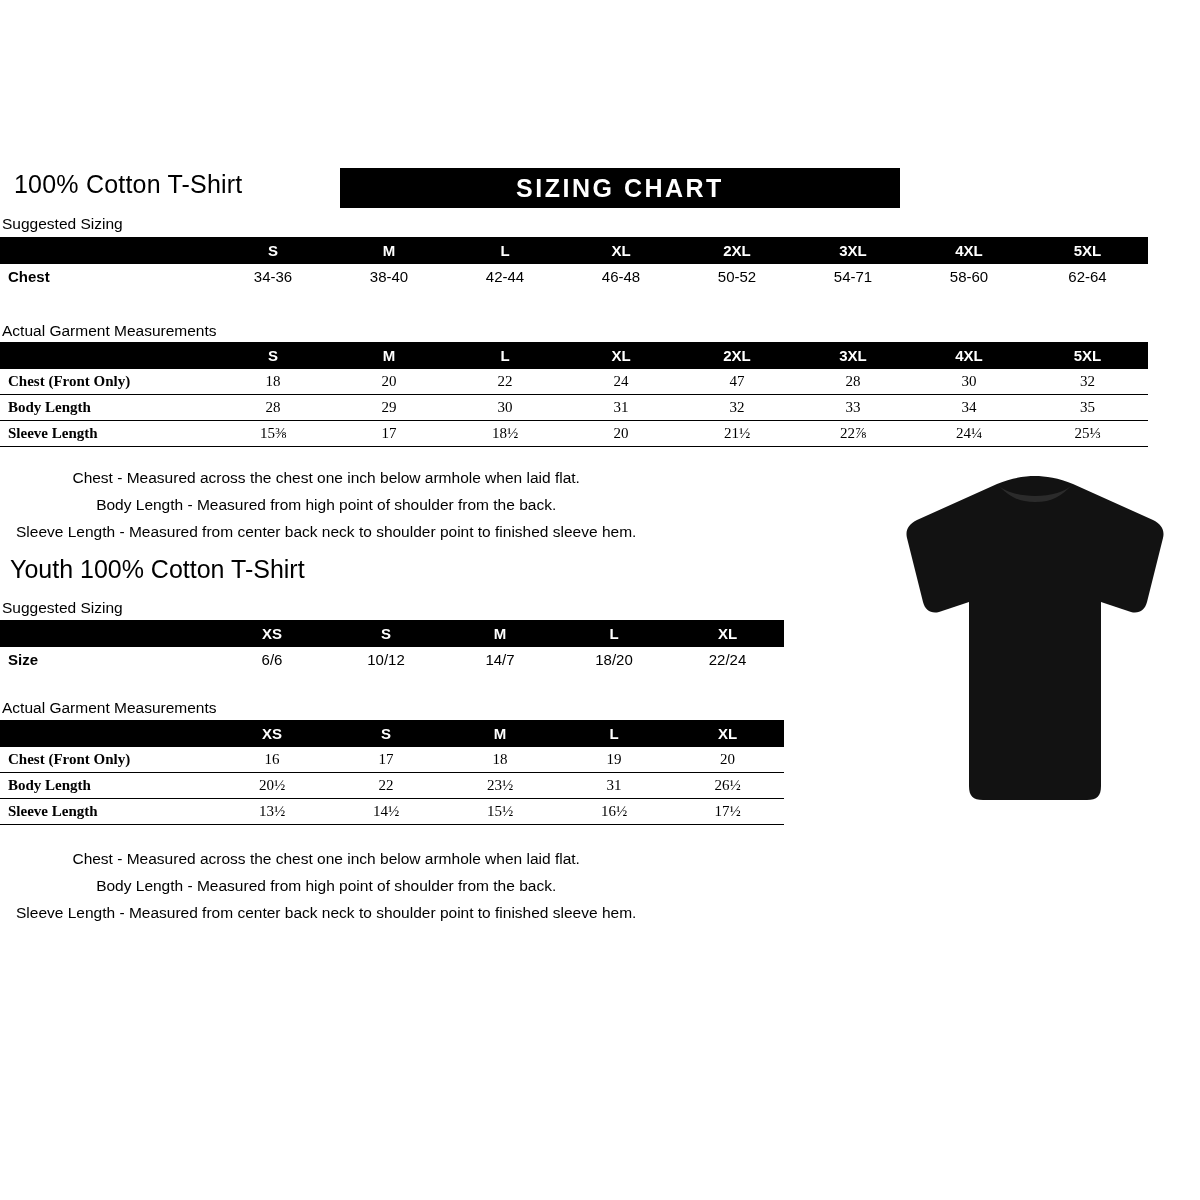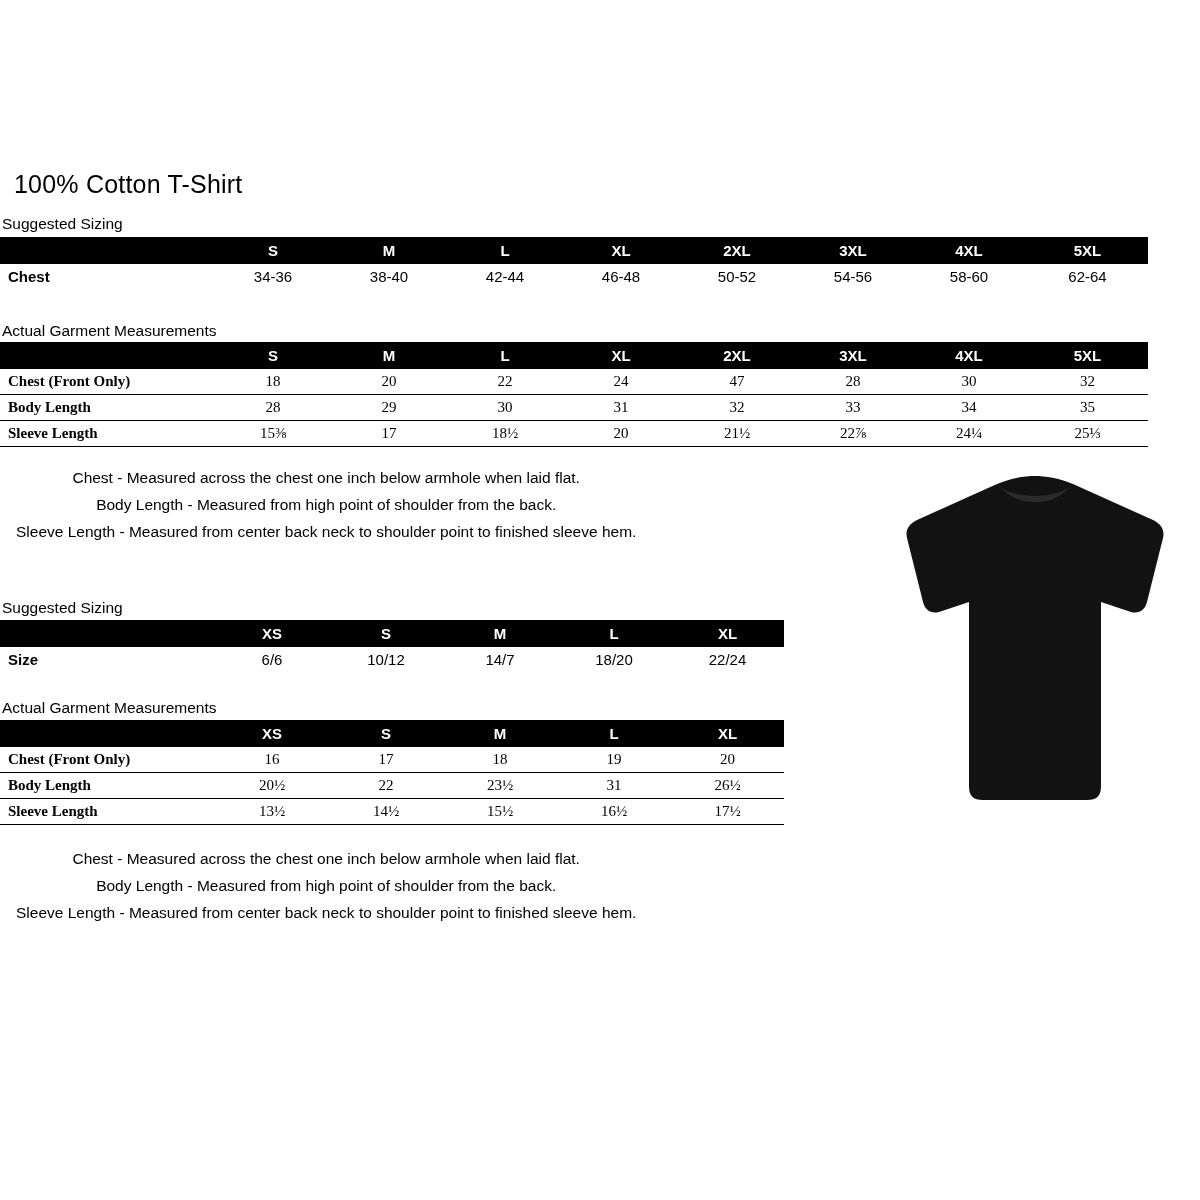--- a/index.html
+++ b/index.html
@@ -167,20 +167,23 @@
     height: 345px;
   }
   .shirt-wrap svg { display: block; }
 </style>
 </head>
 <body>
 
 <div class="page">
 
   <div class="adult-title">100% Cotton T-Shirt</div>
+  <div class="sizing-banner">
+    <span>SIZING CHART</span>
+  </div>
 
   <div class="label-sugg-1">Suggested Sizing</div>
 
   <table class="sz" id="tbl-adult-suggested">
     <colgroup>
       <col style="width:215px">
       <col style="width:116px">
         <col style="width:116px">
         <col style="width:116px">
         <col style="width:116px">
@@ -203,21 +206,21 @@
       </tr>
     </thead>
     <tbody>
       <tr>
         <td class="rowhead">Chest</td>
         <td>34-36</td>
         <td>38-40</td>
         <td>42-44</td>
         <td>46-48</td>
         <td>50-52</td>
-        <td>54-56</td>
+        <td>54-71</td>
         <td>58-60</td>
         <td>62-64</td>
       </tr>
     </tbody>
   </table>
 
   <div class="label-actual-1">Actual Garment Measurements</div>
 
   <table class="sz" id="tbl-adult-actual">
     <colgroup>
@@ -280,20 +283,21 @@
       </tr>
     </tbody>
   </table>
 
   <div class="notes" id="notes-adult">
     <div>Chest - Measured across the chest one inch below armhole when laid flat.</div>
     <div>Body Length - Measured from high point of shoulder from the back.</div>
     <div>Sleeve Length - Measured from center back neck to shoulder point to finished sleeve hem.</div>
   </div>
 
+  <div class="youth-title">Youth 100% Cotton T-Shirt</div>
   <div class="label-sugg-2">Suggested Sizing</div>
 
   <table class="sz" id="tbl-youth-suggested">
     <colgroup>
       <col style="width:215px">
       <col style="width:114px">
         <col style="width:114px">
         <col style="width:114px">
         <col style="width:114px">
         <col style="width:113px">

